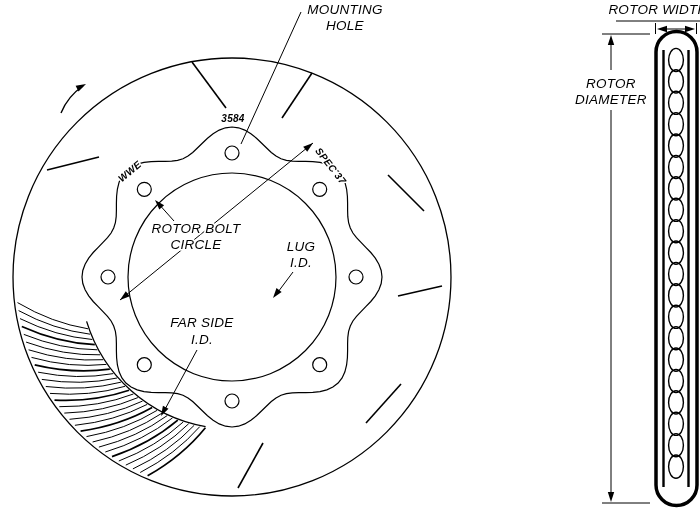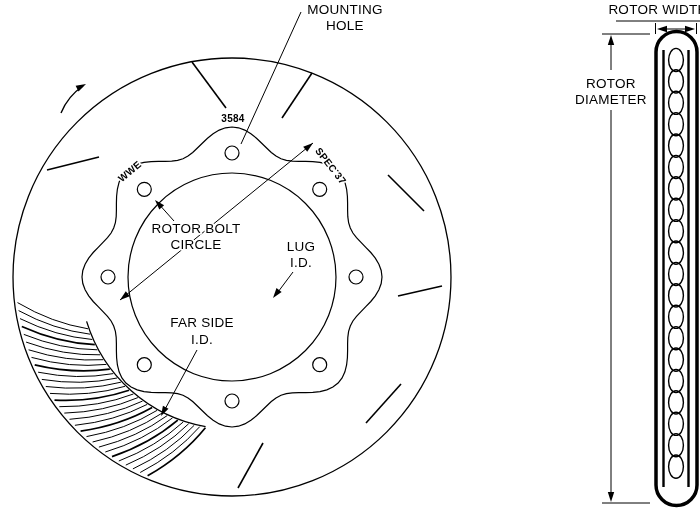--- a/index.html
+++ b/index.html
@@ -1,16 +1,16 @@
 <!DOCTYPE html>
 <html><head>
 <meta charset="utf-8">
 <style>
   html,body{margin:0;padding:0;background:#ffffff;}
-  .stage{width:700px;height:509px;position:relative;background:#ffffff;overflow:hidden;}
+  .stage{width:700px;height:509px;position:relative;background:#ffffff;overflow:hidden;font-style:italic;}
   svg{display:block;}
   text{font-family:"Liberation Sans","DejaVu Sans",sans-serif;fill:#000000;}
   .callout{font-size:13.5px;letter-spacing:.25px;paint-order:stroke;stroke:#ffffff;stroke-width:3.5px;stroke-linejoin:round;}
   .stamp{font-size:10px;font-weight:600;letter-spacing:.3px;paint-order:stroke;stroke:#ffffff;stroke-width:3px;stroke-linejoin:round;}
 </style>
 </head>
 <body>
 
 <div class="stage">
 <svg id="drawing" width="700" height="509" viewBox="0 0 700 509">

